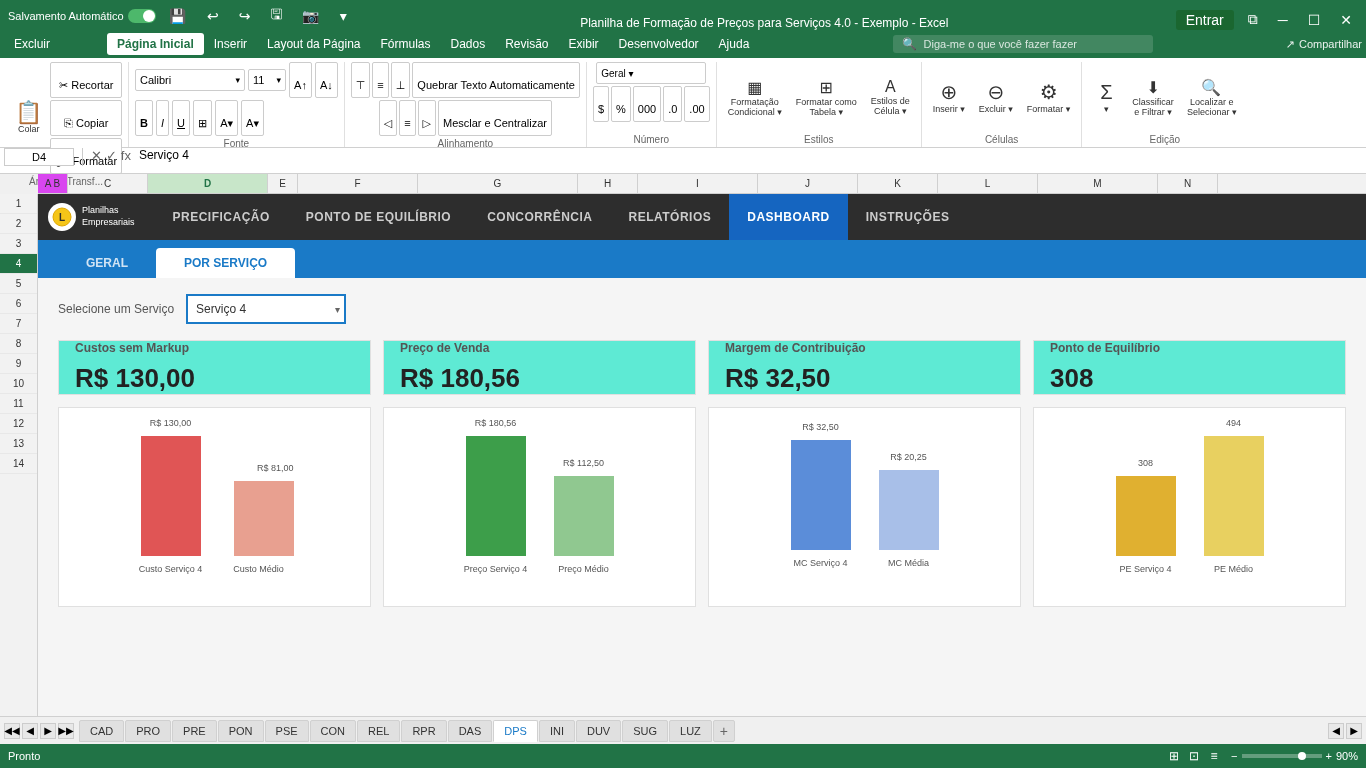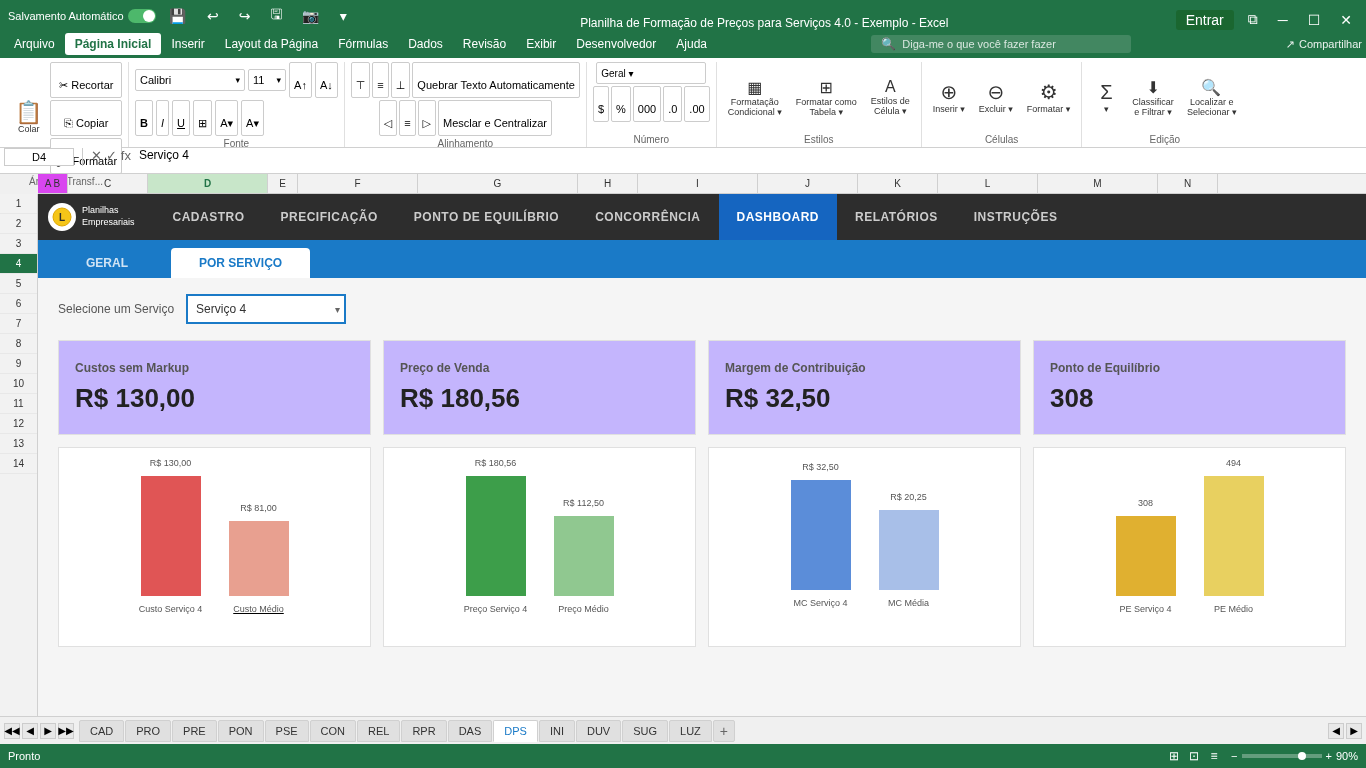--- a/index.html
+++ b/index.html
@@ -28,21 +28,21 @@
     .menu-bar {
       background: #217346;
       color: white;
       height: 28px;
       display: flex;
       align-items: center;
       padding: 0 4px;
       font-size: 12px;
     }
     .menu-item { padding: 4px 10px; cursor: pointer; border-radius: 3px; }
-    .menu-item.active { background: white; color: #217346; font-weight: 600; }
+    .menu-item.active { background: white; color: #217346; font-weight: 600; margin-left: 47px; }
 
     
     .ribbon {
       background: white;
       border-bottom: 1px solid #d0d0d0;
       height: 90px;
       display: flex;
       align-items: stretch;
       padding: 4px 4px 0;
     }
@@ -185,21 +185,20 @@
       font-size: 12px;
       font-weight: 600;
       cursor: pointer;
       color: rgba(255,255,255,0.8);
       background: transparent;
       border-radius: 4px 4px 0 0;
     }
     .sub-tab.active {
       background: white;
       color: #1a7ac7;
-      margin-left: 15px;
     }
 
     
     .content-area {
       background: #f5f5f5;
       padding: 16px 20px;
       height: calc(100% - 46px - 38px);
     }
 
     
@@ -230,23 +229,23 @@
     }
 
     
     .metrics-row {
       display: grid;
       grid-template-columns: repeat(4, 1fr);
       gap: 12px;
       margin-bottom: 12px;
     }
     .metric-card {
-      background: #c4b5fd;
+      background: #5eead4;
       border: 1px solid #e0e0e0;
-      padding: 20px 16px;
+      padding: 0 16px;
     }
     .metric-title {
       font-size: 12px;
       color: #555;
       margin-bottom: 8px;
       font-weight: 600;
     }
     .metric-value {
       font-size: 26px;
       font-weight: bold;
@@ -378,21 +377,21 @@
   <div class="title-bar-right">
     <button class="title-bar-btn" style="background:#1a6630;padding:2px 10px;border-radius:3px;">Entrar</button>
     <button class="title-bar-btn">⧉</button>
     <button class="title-bar-btn">─</button>
     <button class="title-bar-btn">☐</button>
     <button class="title-bar-btn">✕</button>
   </div>
 </div>
 
 <div class="menu-bar">
-  <span class="menu-item">Arquivo</span>
+  <span class="menu-item">Excluir</span>
   <span class="menu-item active">Página Inicial</span>
   <span class="menu-item">Inserir</span>
   <span class="menu-item">Layout da Página</span>
   <span class="menu-item">Fórmulas</span>
   <span class="menu-item">Dados</span>
   <span class="menu-item">Revisão</span>
   <span class="menu-item">Exibir</span>
   <span class="menu-item">Desenvolvedor</span>
   <span class="menu-item">Ajuda</span>
   <div style="flex:1; display:flex; align-items:center; justify-content:center;">
@@ -591,26 +590,25 @@
       <div class="nav-logo">
         <div class="logo-icon">
           <svg width="20" height="20" viewBox="0 0 20 20">
             <circle cx="10" cy="10" r="9" fill="#f5c518" stroke="#e0a800" stroke-width="1"></circle>
             <text x="10" y="14" text-anchor="middle" font-size="10" font-weight="bold" fill="#2d2d2d">L</text>
           </svg>
         </div>
         <div style="color:white;font-size:9px;line-height:1.3;">Planilhas<br>Empresariais</div>
       </div>
       <div class="nav-items">
-        <div class="nav-item">CADASTRO</div>
         <div class="nav-item">PRECIFICAÇÃO</div>
         <div class="nav-item">PONTO DE EQUILÍBRIO</div>
         <div class="nav-item">CONCORRÊNCIA</div>
+        <div class="nav-item">RELATÓRIOS</div>
         <div class="nav-item active">DASHBOARD</div>
-        <div class="nav-item">RELATÓRIOS</div>
         <div class="nav-item">INSTRUÇÕES</div>
       </div>
     </div>
 
     <div class="sub-tabs">
       <div class="sub-tab">GERAL</div>
       <div class="sub-tab active">POR SERVIÇO</div>
     </div>
 
     <div class="content-area">
@@ -644,21 +642,21 @@
 
       <div class="charts-row">
 
         <div class="chart-card">
           <div class="chart-inner">
             <div class="bar-group" style="position:relative;display:flex;flex-direction:column;align-items:center;">
               <span class="bar-label-top">R$ 130,00</span>
               <div class="bar" style="height:120px;background:#e05555;"></div>
               <span style="font-size:9px;color:#555;text-align:center;margin-top:4px;width:70px;">Custo Serviço 4</span>
             </div>
-            <div class="bar-group" style="position:relative;display:flex;flex-direction:column;align-items:center;text-decoration:underline;">
+            <div class="bar-group" style="position:relative;display:flex;flex-direction:column;align-items:flex-end;">
               <span class="bar-label-top">R$ 81,00</span>
               <div class="bar" style="height:75px;background:#e8a090;"></div>
               <span style="font-size:9px;color:#555;text-align:center;margin-top:4px;width:70px;">Custo Médio</span>
             </div>
           </div>
         </div>
 
         <div class="chart-card">
           <div class="chart-inner">
             <div class="bar-group" style="position:relative;display:flex;flex-direction:column;align-items:center;">

